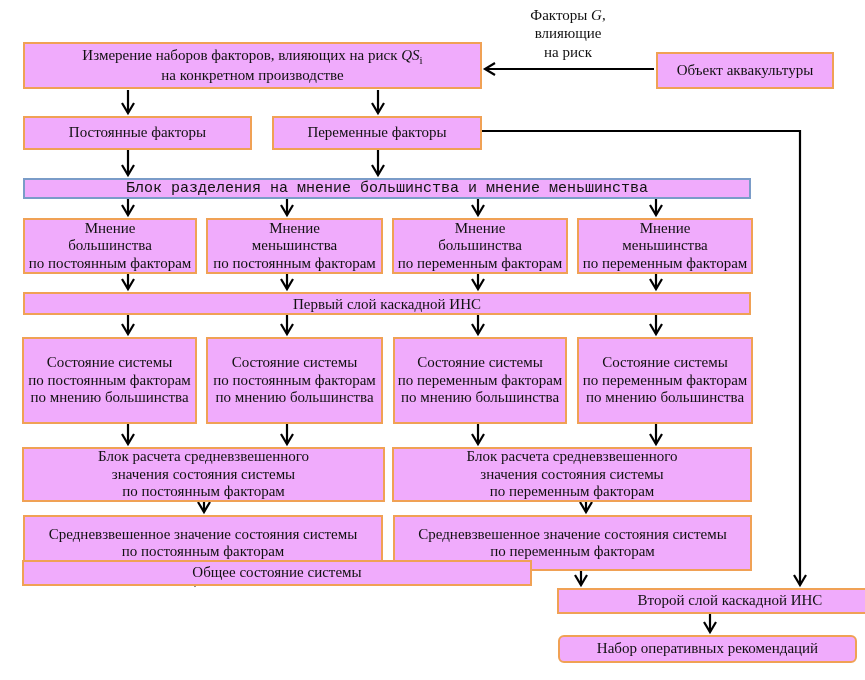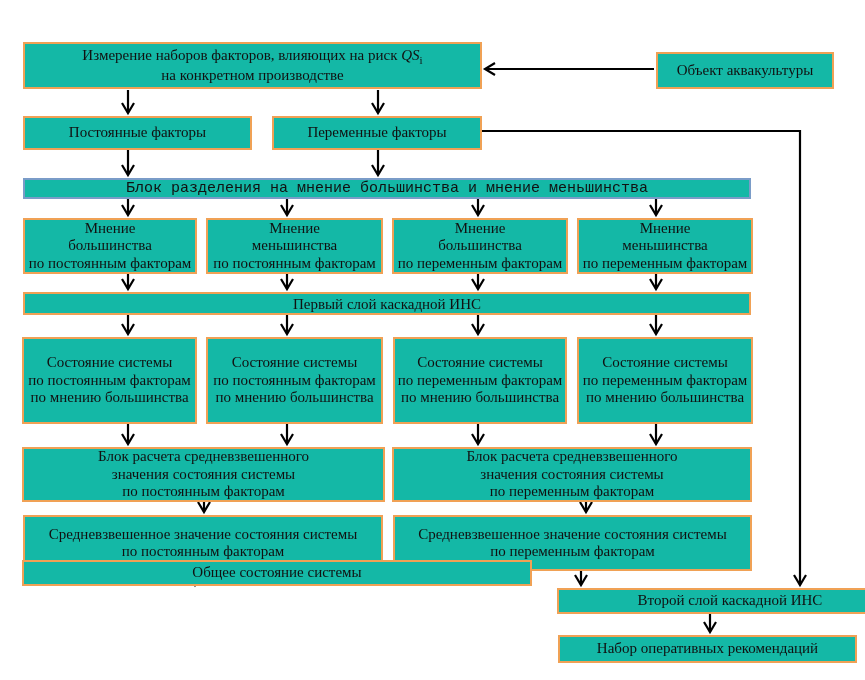--- a/index.html
+++ b/index.html
@@ -2,21 +2,21 @@
 <html><head>
 <meta charset="utf-8">
 <style>
   html,body { margin:0; padding:0; background:#ffffff; }
   .stage {
     position:relative; width:865px; height:680px; background:#ffffff;
     font-family:"Liberation Serif", serif; font-size:15px; color:#111111;
     overflow:hidden;
   }
   .box {
-    position:absolute; box-sizing:border-box; background:#14b8a6;
+    position:absolute; box-sizing:border-box; background:#f0abfc;
     border:2px solid #F0A155;
     display:flex; flex-direction:column; align-items:center; justify-content:center;
     text-align:center; line-height:1.16;
   }
   .box.blue { border-color:#7A9CC8; }
   .label {
     position:absolute; display:flex; flex-direction:column; align-items:center;
     justify-content:flex-start; text-align:center; line-height:1.22;
   }
   .arrows { position:absolute; left:0; top:0; }
@@ -66,20 +66,27 @@
     </g>
   </svg>
 
   <div class="box" style="left:23px; top:42px; width:459px; height:47px;">
     <div class="ln">
       <span>Измерение наборов факторов, влияющих на риск</span>&nbsp;<i>QS</i><sub>i</sub>
     </div>
     <div class="ln">на конкретном производстве</div>
   </div>
 
+  <div class="label" style="left:503px; top:6px; width:130px; height:58px;">
+    <div class="ln">
+      <span>Факторы </span><i>G</i><span>,</span>
+    </div>
+    <div class="ln">влияющие</div>
+    <div class="ln">на риск</div>
+  </div>
 
   <div class="box" style="left:656px; top:52px; width:178px; height:37px;">
     <div class="ln">Объект аквакультуры</div>
   </div>
 
   <div class="box" style="left:272px; top:116px; width:210px; height:34px;">
     <div class="ln">Переменные факторы</div>
   </div>
   <div class="box" style="left:23px; top:116px; width:229px; height:34px;">
     <div class="ln">Постоянные факторы</div>
@@ -154,17 +161,17 @@
     <div class="ln">Средневзвешенное значение состояния системы</div>
     <div class="ln">по переменным факторам</div>
   </div>
 
   <div class="box" style="left:22px; top:560px; width:510px; height:26px;">
     <div class="ln">Общее состояние системы</div>
   </div>
   <div class="box" style="left:557px; top:588px; width:346px; height:26px;">
     <div class="ln">Второй слой каскадной ИНС</div>
   </div>
-  <div class="box" style="left:558px; top:635px; width:299px; height:28px;">
+  <div class="box" style="left:558px; top:635px; width:299px; height:28px;border-radius:6px;">
     <div class="ln">Набор оперативных рекомендаций</div>
   </div>
 
 </div>
 
 </body></html>

